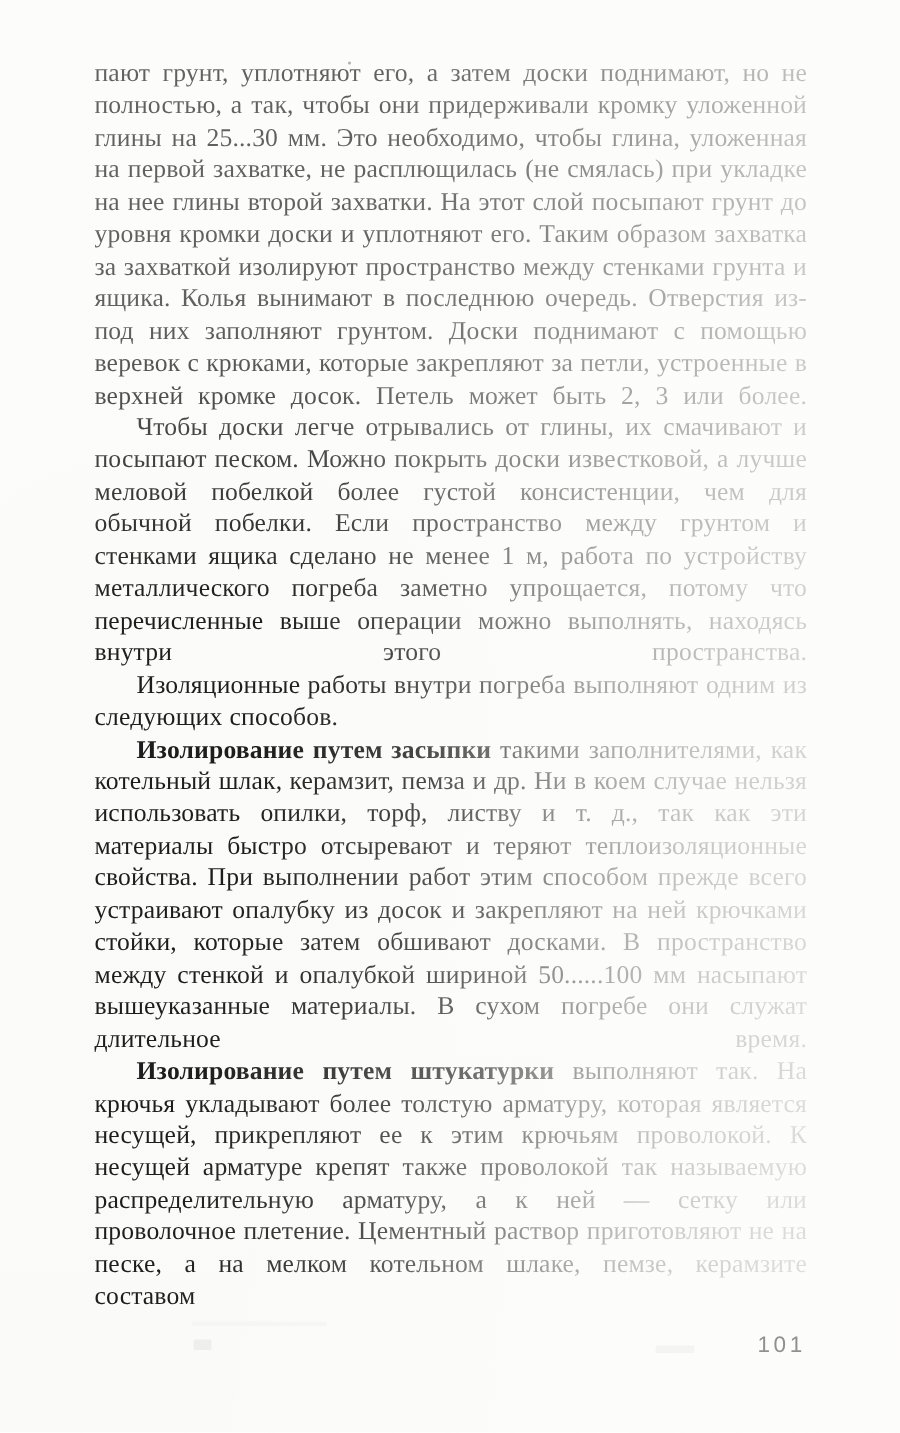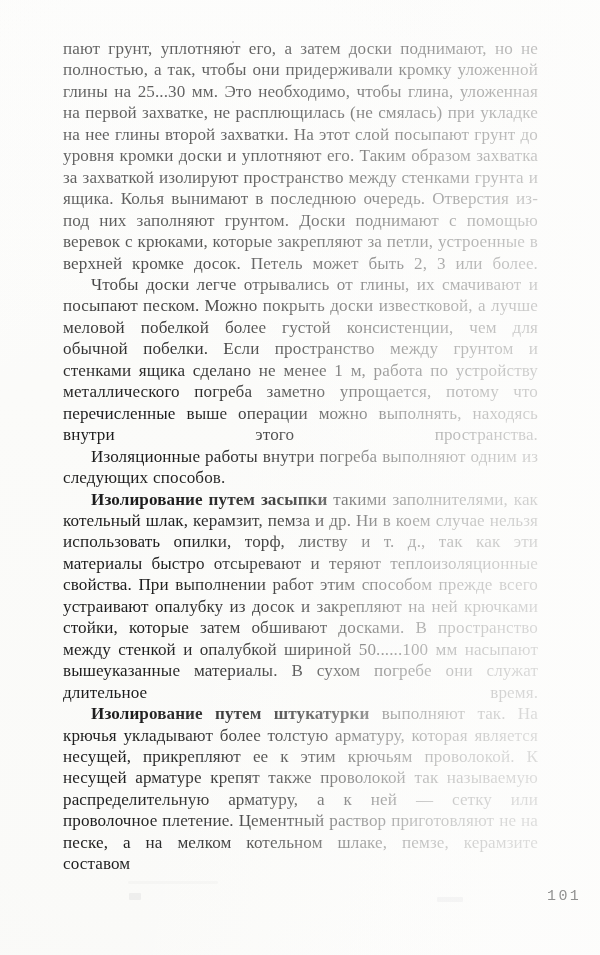--- a/index.html
+++ b/index.html
@@ -123,22 +123,21 @@
     position: absolute;
     left: 505px;
     top: 889px;
     z-index: 4;
     font-size: 15px;
     line-height: 16px;
     letter-spacing: 2.4px;
     color: #4a4a4a;
     opacity: 0.60;
     filter: blur(0.35px);
-    font-family: Liberation Mono, monospace;
-    margin-left: 42px;
+    font-family: Liberation Sans, sans-serif;
   }
 </style>
 </head>
 <body>
 
 <div id="page">
 
   <div class="paper-texture"></div>
 
   <div id="text-block">

